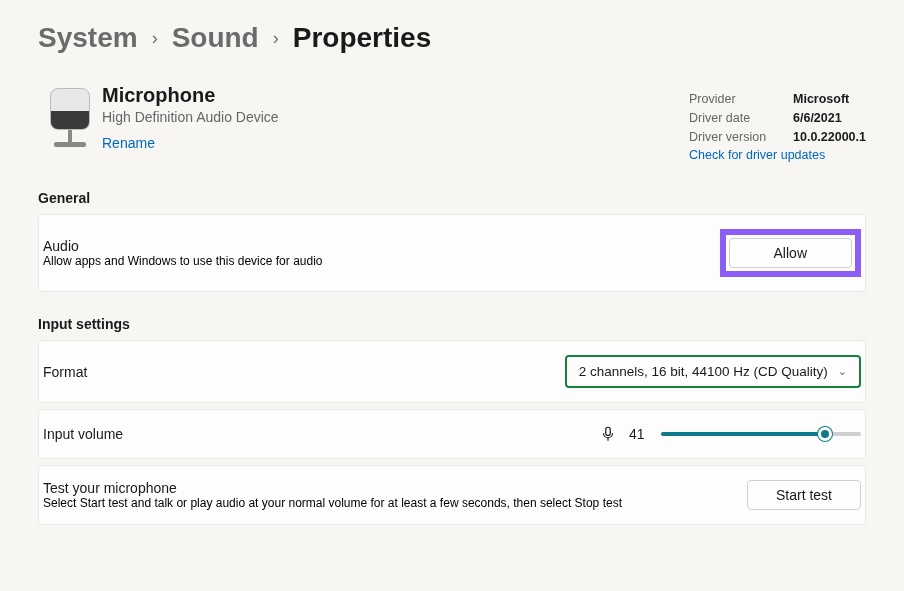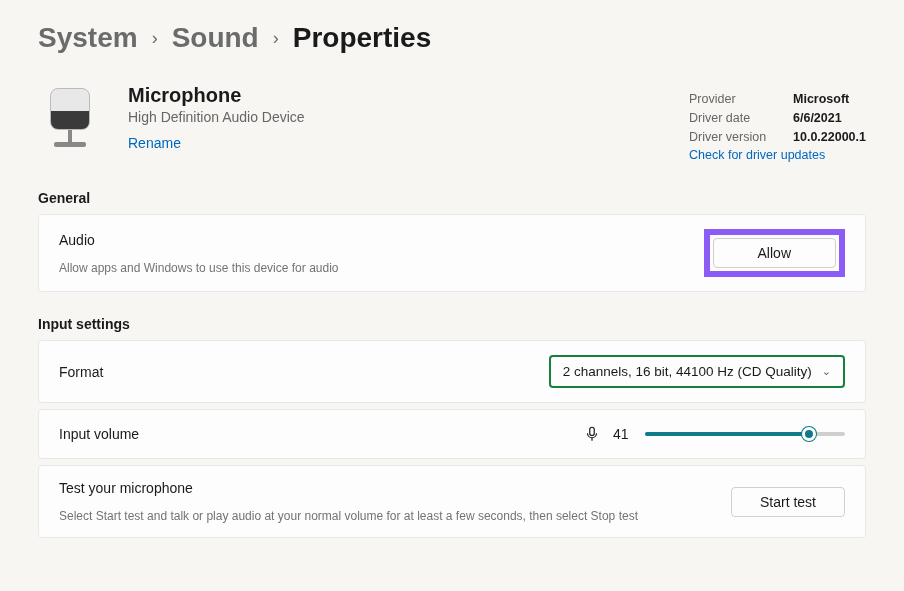--- a/index.html
+++ b/index.html
@@ -3,44 +3,44 @@
   <meta charset="utf-8">
   <style>
     * { margin: 0; padding: 0; box-sizing: border-box; font-family: "Segoe UI", -apple-system, sans-serif; }
     body { background: #f7f6f3; width: 904px; height: 591px; overflow: hidden; padding: 0; }
     
     .breadcrumb { display: flex; align-items: center; gap: 14px; padding: 22px 38px 10px; }
     .breadcrumb-item { font-size: 28px; font-weight: 600; color: #6b6b6b; cursor: pointer; }
     .breadcrumb-item.current { color: #1a1a1a; }
     .breadcrumb-sep { font-size: 18px; color: #6b6b6b; }
     
-    .device-header { display: flex; padding: 20px 38px 10px; gap: 26px; }
+    .device-header { display: flex; padding: 20px 38px 10px; }
     .device-icon-box { width: 64px; display: flex; justify-content: center; align-items: flex-start; padding-top: 4px; }
     .mic-icon { width: 48px; }
     .mic-body { width: 40px; height: 42px; background: linear-gradient(#e8e8e8 0%, #e8e8e8 55%, #3a3a3a 55%, #3a3a3a 100%); border-radius: 8px 8px 8px 8px; margin: 0 auto; border: 1px solid #bbb; }
     .mic-stand { width: 4px; height: 12px; background: #888; margin: 0 auto; }
     .mic-base { width: 32px; height: 5px; background: #888; border-radius: 2px; margin: 0 auto; }
     
     .device-info { flex: 1; }
     .device-title { font-size: 20px; font-weight: 600; color: #1a1a1a; margin-bottom: 2px; }
     .device-sub { font-size: 14px; color: #666; margin-bottom: 10px; }
     .rename-link { font-size: 14px; color: #0067c0; cursor: pointer; }
     
     .driver-info { padding-top: 6px; min-width: 170px; }
     .driver-row { display: flex; gap: 18px; font-size: 12.5px; line-height: 1.5; }
     .driver-label { color: #666; width: 86px; }
     .driver-value { color: #1a1a1a; font-weight: 600; }
     .driver-link { font-size: 12.5px; color: #0067c0; cursor: pointer; margin-top: 2px; }
     
     .section-label { font-size: 14px; font-weight: 600; color: #1a1a1a; padding: 18px 38px 8px; }
     
-    .card { background: #fdfdfd; border: 1px solid #e8e8e8; border-radius: 4px; margin: 0 38px 6px; padding: 14px 20px; display: flex; align-items: center; gap: 20px; }
+    .card { background: #fdfdfd; border: 1px solid #e8e8e8; border-radius: 4px; margin: 0 38px 6px; padding: 14px 4px; display: flex; align-items: center; gap: 20px; }
     .card-left { flex: 1; }
     .card-title { font-size: 14px; color: #1a1a1a; }
-    .card-sub { font-size: 12px; color: #737373; margin-top: 13px; }
+    .card-sub { font-size: 12px; color: #000000; margin-top: 0; }
     
     .highlight-box { border: 6px solid #8b5cf6; padding: 3px; }
     .btn { background: #fdfdfd; border: 1px solid #d0d0d0; border-radius: 4px; padding: 6px 44px; font-size: 14px; color: #1a1a1a; cursor: pointer; }
     
     .format-select { background: #fdfdfd; border: 2px solid #15803d; border-radius: 4px; padding: 7px 12px; font-size: 13.5px; color: #1a1a1a; cursor: pointer; display: flex; align-items: center; gap: 10px; min-width: 286px; }
     .chevron { font-size: 11px; color: #666; margin-left: auto; }
     
     .volume-group { display: flex; align-items: center; gap: 12px; }
     .mic-glyph { width: 18px; height: 18px; color: #1a1a1a; }
     .vol-value { font-size: 14px; color: #1a1a1a; min-width: 20px; }

